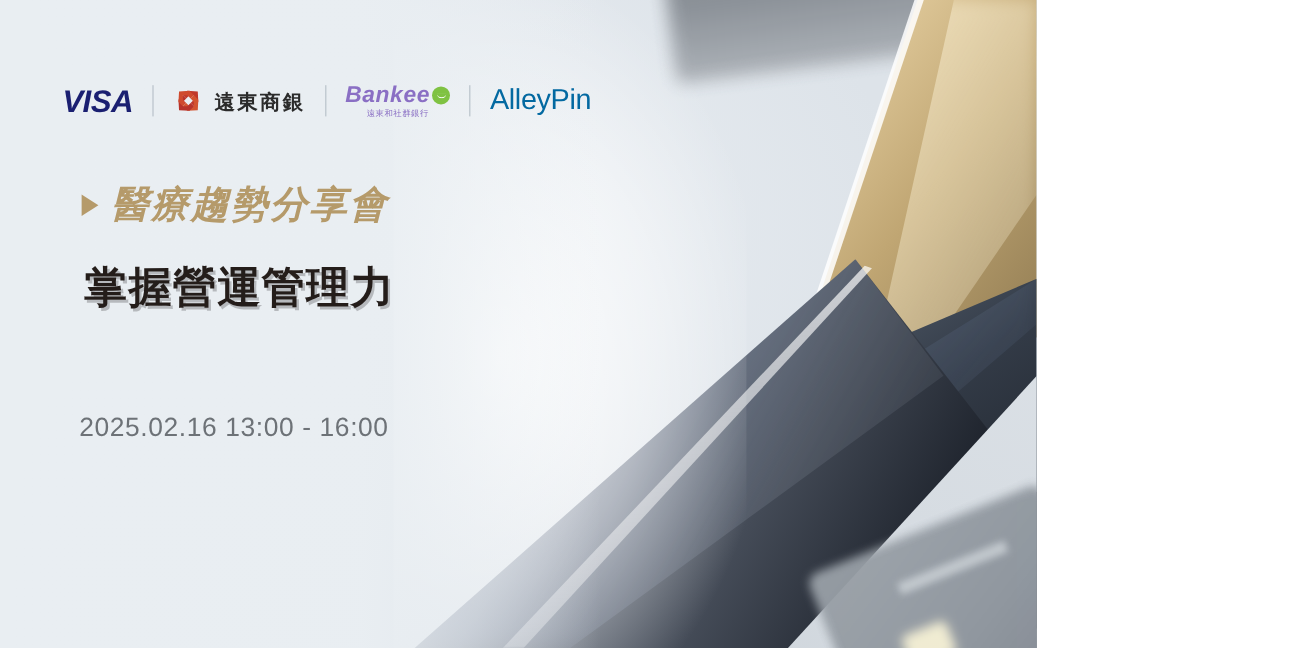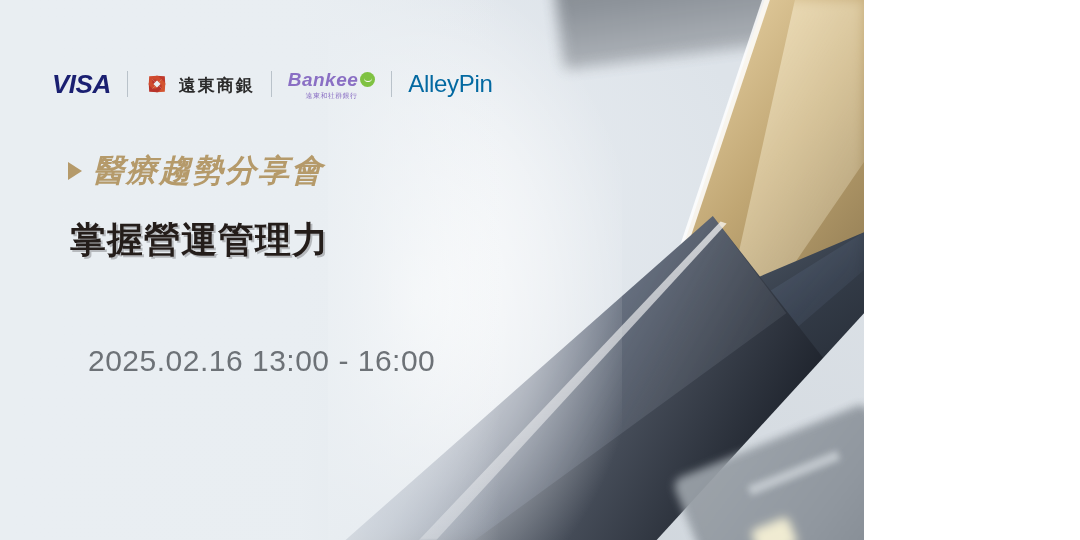--- a/index.html
+++ b/index.html
@@ -280,23 +280,23 @@
     color: #241d1a;
     letter-spacing: 1px;
     text-shadow: 2px 2px 0 rgba(0,0,0,.22);
     white-space: nowrap;
   }
   .headline-line-2 { letter-spacing: 1px; }
 
   
   .details {
     position: absolute;
-    left: 88px; top: 340px;
+    left: 66px; top: 340px;
     font-family: "Liberation Sans", "DejaVu Sans", sans-serif;
-    font-size: 30px;
+    font-size: 22px;
     font-weight: 500;
     color: #6d7277;
     line-height: 1.42;
     letter-spacing: .5px;
     white-space: nowrap;
   }
   .details-venue { letter-spacing: 2px; }
 </style>
 </head>
 <body>

